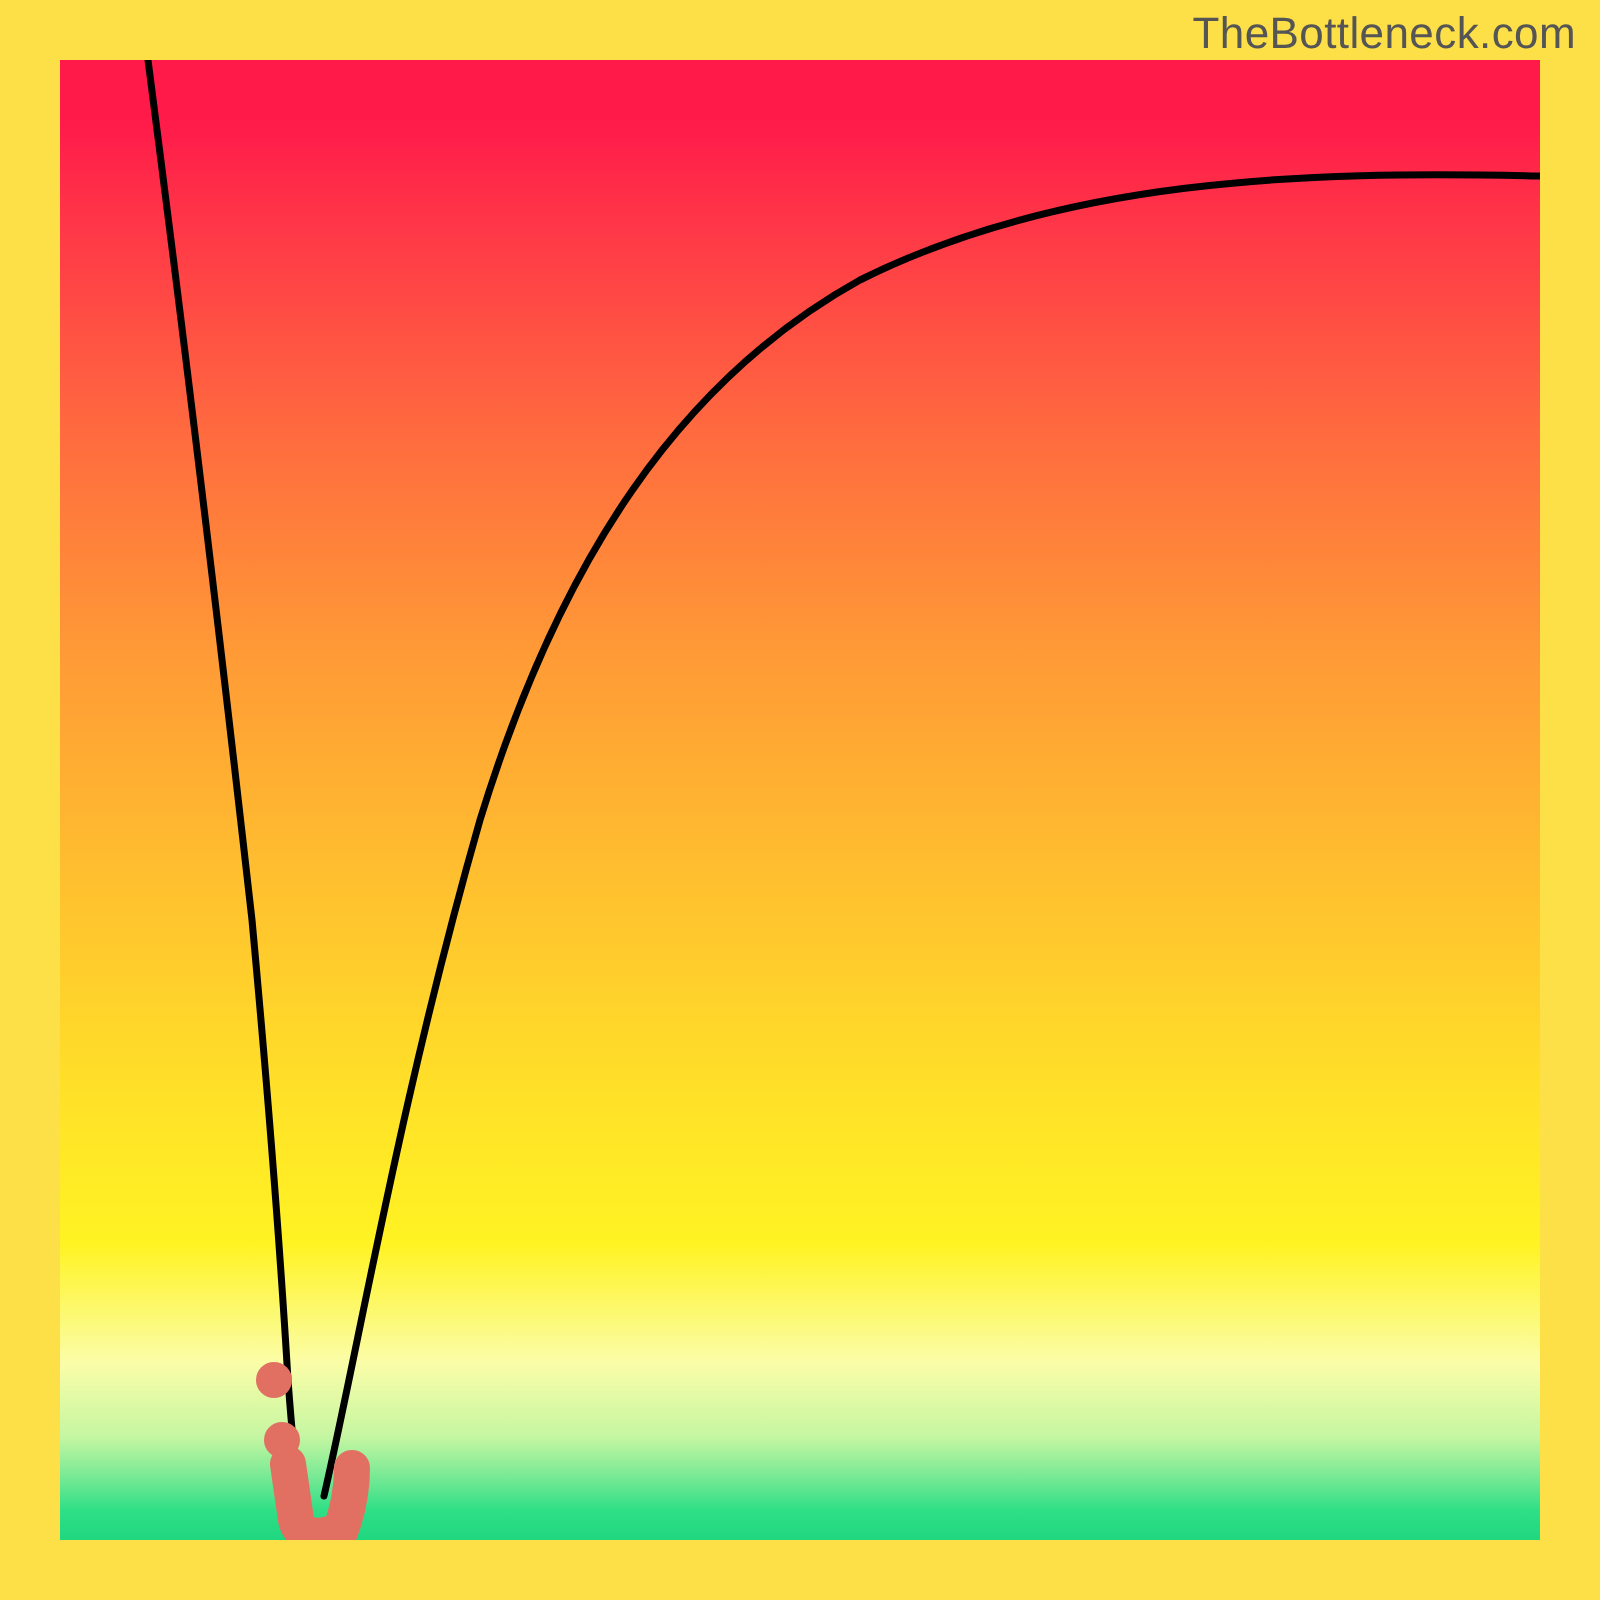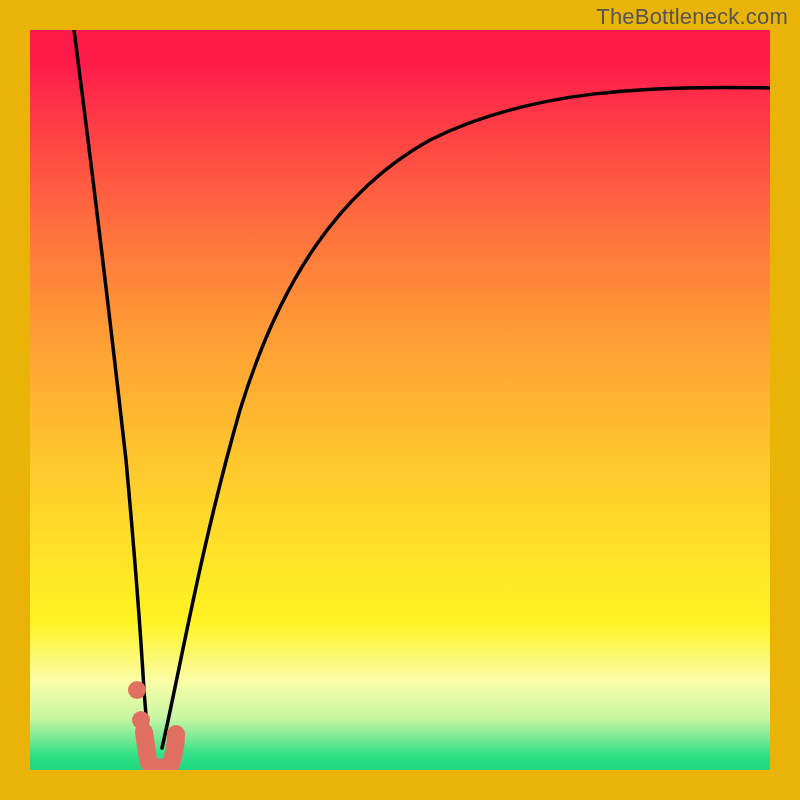--- a/index.html
+++ b/index.html
@@ -9,21 +9,21 @@
     height: 800px;
     overflow: hidden;
     background: #000;
     font-family: Arial, Helvetica, sans-serif;
   }
   .frame {
     position: absolute;
     top: 0; left: 0;
     width: 800px;
     height: 800px;
-    background: #eab308;
+    background: #fde047;
     text-align: right;
   }
   .plot {
     position: absolute;
     top: 30px;
     left: 30px;
     width: 740px;
     height: 740px;
     background: linear-gradient(
       to bottom,

